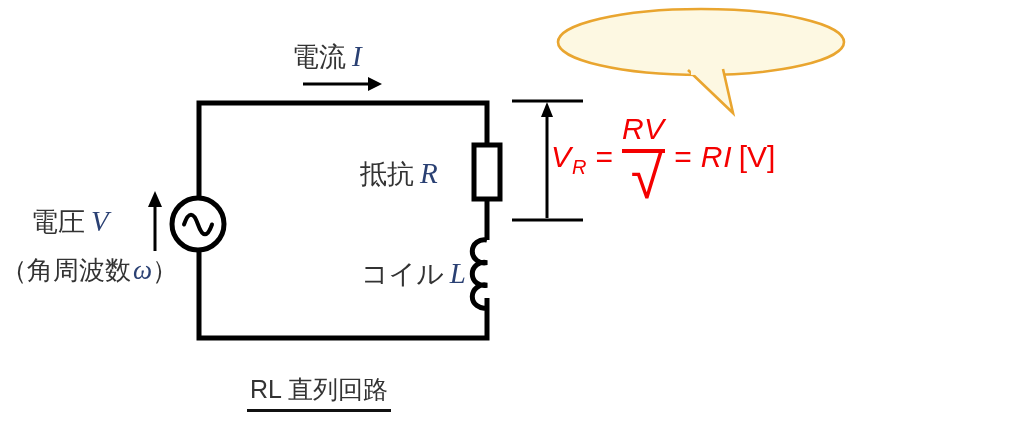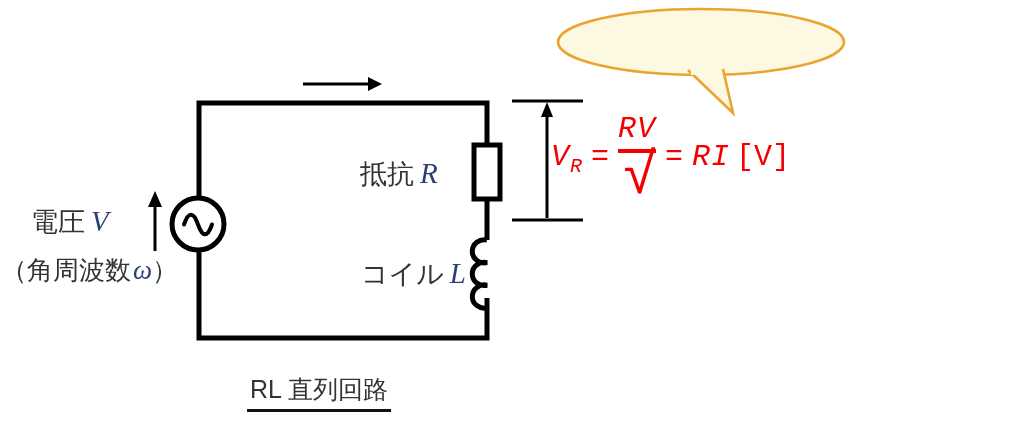--- a/index.html
+++ b/index.html
@@ -37,21 +37,21 @@
     color:var(--c-text);font-size:28px;line-height:1.1;white-space:nowrap;
   }
   .caption{
     position:absolute;left:247px;top:373px;color:var(--c-text);font-size:25px;
     border-bottom:3px solid #111111;padding:0 3px 3px 3px;white-space:nowrap;
   }
 
   
   .formula{
     position:absolute;left:551px;top:112px;display:flex;align-items:center;
-    color:var(--c-red);font-family:Liberation Mono, monospace;font-size:30px;
+    color:var(--c-red);font-family:Liberation Sans, sans-serif;font-size:30px;
     white-space:nowrap;
   }
   .formula .mi{font-style:italic;letter-spacing:1px;}
   .formula .mo{font-style:normal;margin:0 9px;}
   .formula sub{font-size:20px;font-style:italic;line-height:0;}
   .formula sup{font-size:19px;font-style:normal;line-height:0;vertical-align:9px;}
   .frac{display:inline-flex;flex-direction:column;align-items:center;}
   .frac .num{font-style:italic;letter-spacing:1px;padding-bottom:3px;}
   .frac .bar{align-self:stretch;height:4px;background:var(--c-red);}
   .frac .den{display:flex;align-items:flex-start;margin-top:2px;}
@@ -98,20 +98,23 @@
       <polygon class="arrowhead" points="541,117 547,102 553,117"></polygon>
     </g>
 
     <g>
       <ellipse class="bubble-shape" cx="701" cy="42" rx="143" ry="33"></ellipse>
       <path class="bubble-shape" d="M688,70 L733,113 L723,69"></path>
       <line class="bubble-patch" x1="691" y1="73" x2="721" y2="72"></line>
     </g>
   </svg>
 
+  <div class="label" style="left:292px;top:40px;">
+    <span>電流</span><span class="mvar">I</span>
+  </div>
 
   <div class="label" style="left:360px;top:157px;width:126px;">
     <span>抵抗</span><span class="mvar">R</span>
   </div>
 
   <div class="label" style="left:330px;top:257px;width:136px;text-align:right;">
     <span>コイル</span><span class="mvar">L</span>
   </div>
 
   <div class="label" style="left:31px;top:205px;">

